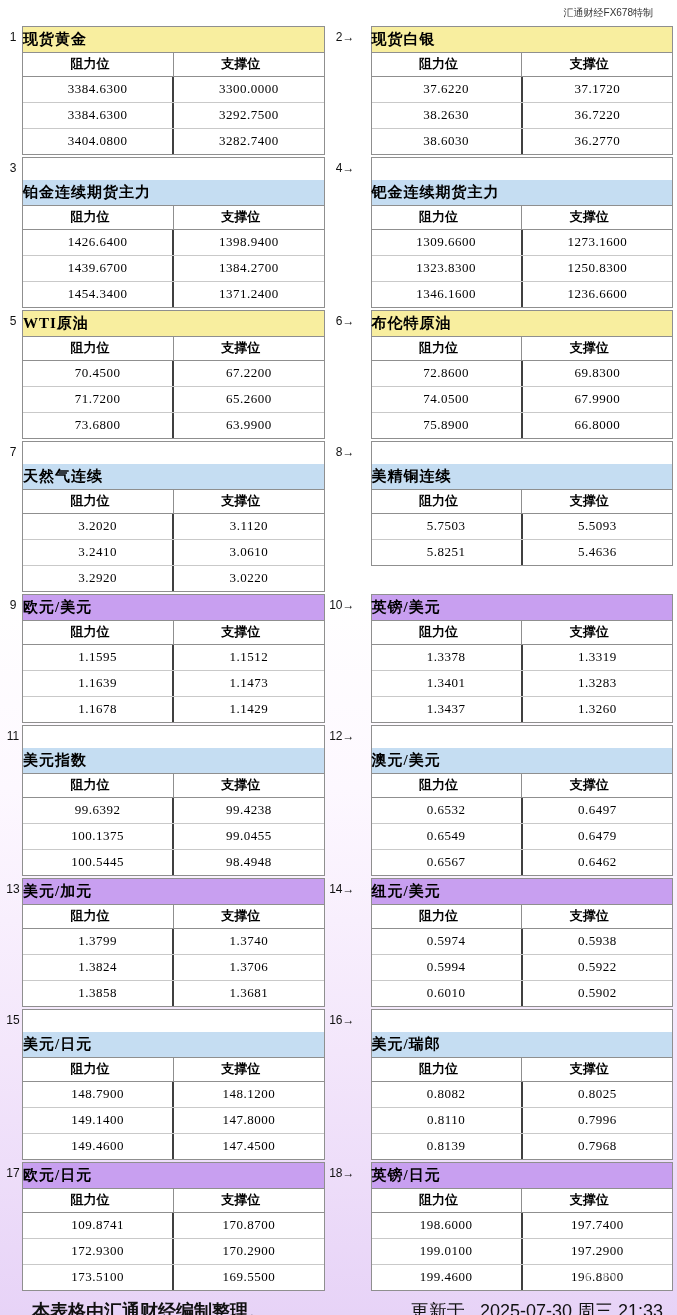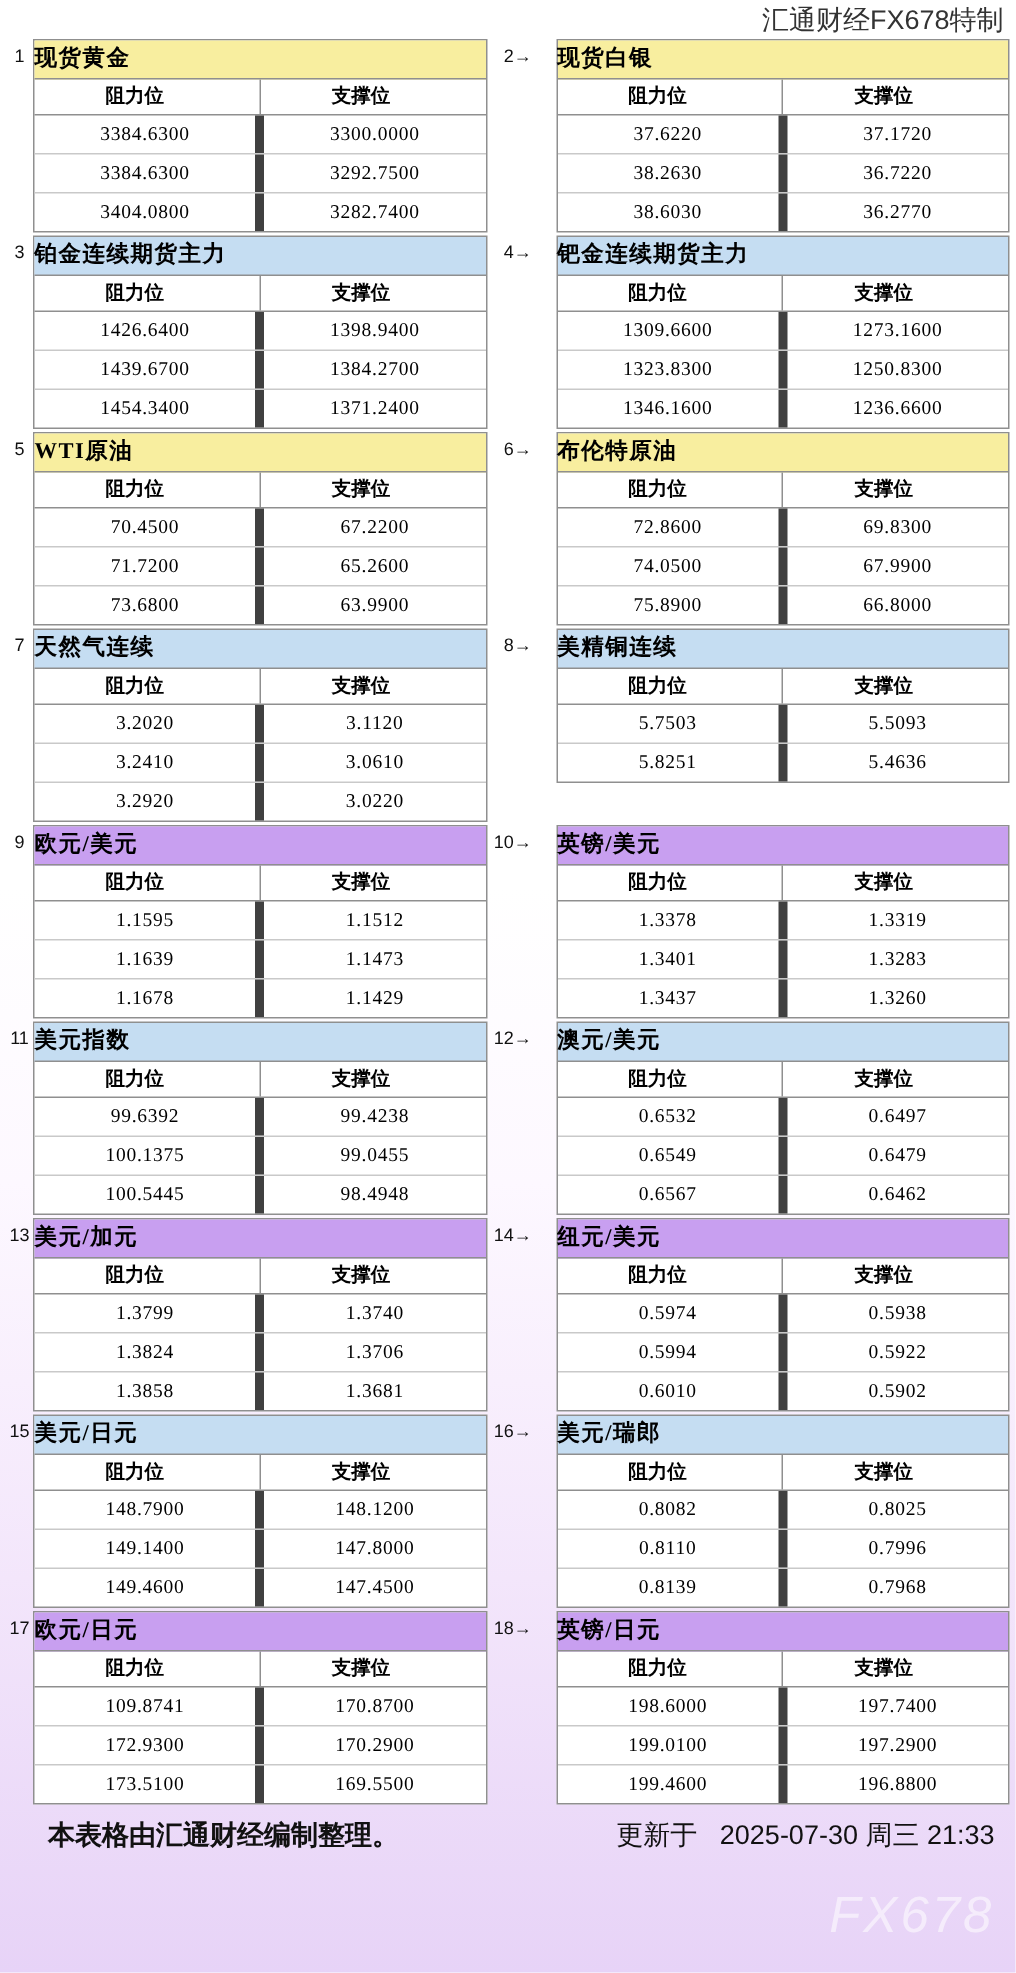--- a/index.html
+++ b/index.html
@@ -17,23 +17,23 @@
     height:1315px;
     background:linear-gradient(180deg,#ffffff 0%,#ffffff 45%,#fdf8ff 60%,#f3e6fb 80%,#e7d3f7 100%);
     box-sizing:border-box;
   }
   
   .topbar{
     height:26px;
     display:flex;
     align-items:center;
     justify-content:flex-end;
-    padding-right:8px;
+    padding-right:24px;
     font-family:"Liberation Sans","DejaVu Sans",sans-serif;
-    font-size:18px;
+    font-size:10px;
     color:#333;
     background:#ffffff;
   }
   .grid{
     position:relative;
     padding:0 4px;
   }
   .row{
     display:flex;
     align-items:flex-start;
@@ -67,21 +67,21 @@
   }
   .card .title{
     font-size:15px;
     font-weight:bold;
     padding:3px 0 4px 0;
     letter-spacing:1px;
     border-bottom:1px solid #8f8f8f;
     line-height:18px;
   }
   .t-gold{background:#f8ee9f;}
-  .t-blue{background:#c5ddf2;}
+  .t-blue{background:#c5ddf2;margin-top:22px;}
   .t-purple{background:#c89ff0;}
   .hdr{
     display:flex;
     border-bottom:1px solid #8f8f8f;
   }
   .hdr div{
     flex:1;
     text-align:center;
     font-size:13px;
     font-weight:bold;
@@ -96,21 +96,21 @@
   .drow:last-child{border-bottom:none;}
   .drow div{
     flex:1;
     text-align:center;
     font-size:13px;
     padding:4px 0 5px 0;
     font-family:"Liberation Serif","DejaVu Serif",serif;
     letter-spacing:0.5px;
     line-height:16px;
   }
-  .drow div:first-child{border-right:6px solid #404040;text-align:center;}
+  .drow div:first-child{border-right:2px solid #404040;text-align:center;}
   .footer{
     display:flex;
     align-items:center;
     justify-content:space-between;
     padding:6px 14px 0 32px;
     font-family:"Liberation Sans","DejaVu Sans",sans-serif;
     font-size:18px;
     font-weight:bold;
     color:#111;
   }

